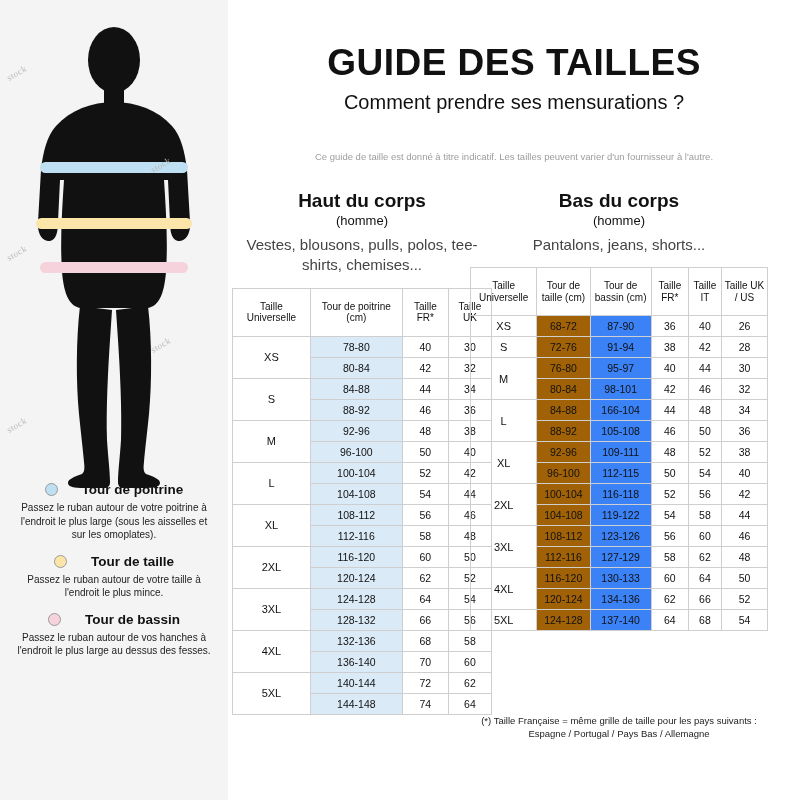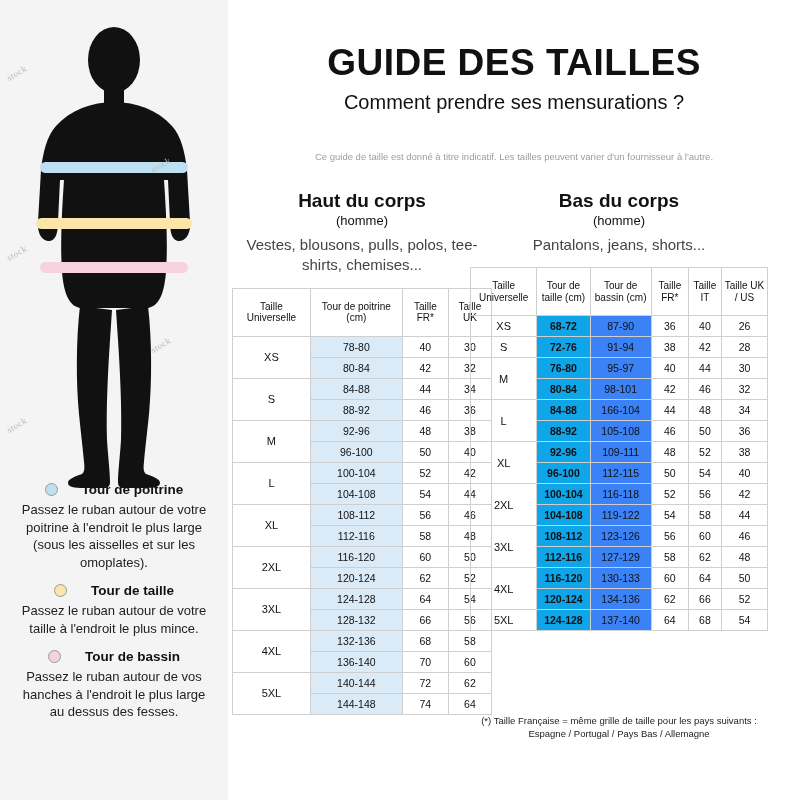--- a/index.html
+++ b/index.html
@@ -39,21 +39,21 @@
   .legend { position:absolute; left:0; top:482px; width:228px; padding:0 10px; text-align:center; }
   .legend-item { margin-bottom:12px; }
   .legend-head {
     display:flex; align-items:center; justify-content:center; gap:24px;
     font-weight:bold; font-size:13.5px; margin-bottom:4px;
   }
   .dot { width:13px; height:13px; border-radius:50%; display:inline-block; border:1px solid #9a9a9a; }
   .dot.chest { background:#bfe0f2; }
   .dot.waist { background:#fbe5a8; }
   .dot.hips  { background:#f6d2dd; }
-  .legend-text { font-size:13px; line-height:1.35; color:#222; padding:0 6px; }
+  .legend-text { font-size:10px; line-height:1.35; color:#222; padding:0 6px; }
 
   
   .header { position:absolute; left:228px; top:0; width:572px; text-align:center; }
   .title {
     font-size:37px; font-weight:bold; letter-spacing:.5px; margin-top:42px;
     font-family:"Liberation Sans", sans-serif;
   }
   .subtitle { font-size:20px; margin-top:7px; color:#111; }
   .disclaimer { font-size:9.5px; color:#9d9d9d; margin-top:37px; }
 
@@ -68,21 +68,21 @@
 
   table { border-collapse:collapse; width:100%; }
   th, td {
     border:1px solid #cfcfcf; text-align:center; font-size:10.5px;
     padding:3px 2px; height:21px; color:#111;
   }
   th { font-size:10px; line-height:1.15; padding:12px 2px; height:auto; font-weight:normal; }
   .tbl-left { margin-top:12px; }
   .tbl-right { margin-top:12px; }
   .c-blue { background:#dbeaf7; }
-  .c-yellow { background:#0ea5e9;font-weight:bold; }
+  .c-yellow { background:#a16207; }
   .c-pink { background:#3b82f6; }
   .size-cell { font-size:11px; }
 
   .foot-note {
     position:absolute; left:470px; top:714px; width:298px;
     text-align:center; font-size:9.5px; color:#222; line-height:1.4;
   }
 </style>
 </head>
 <body>

